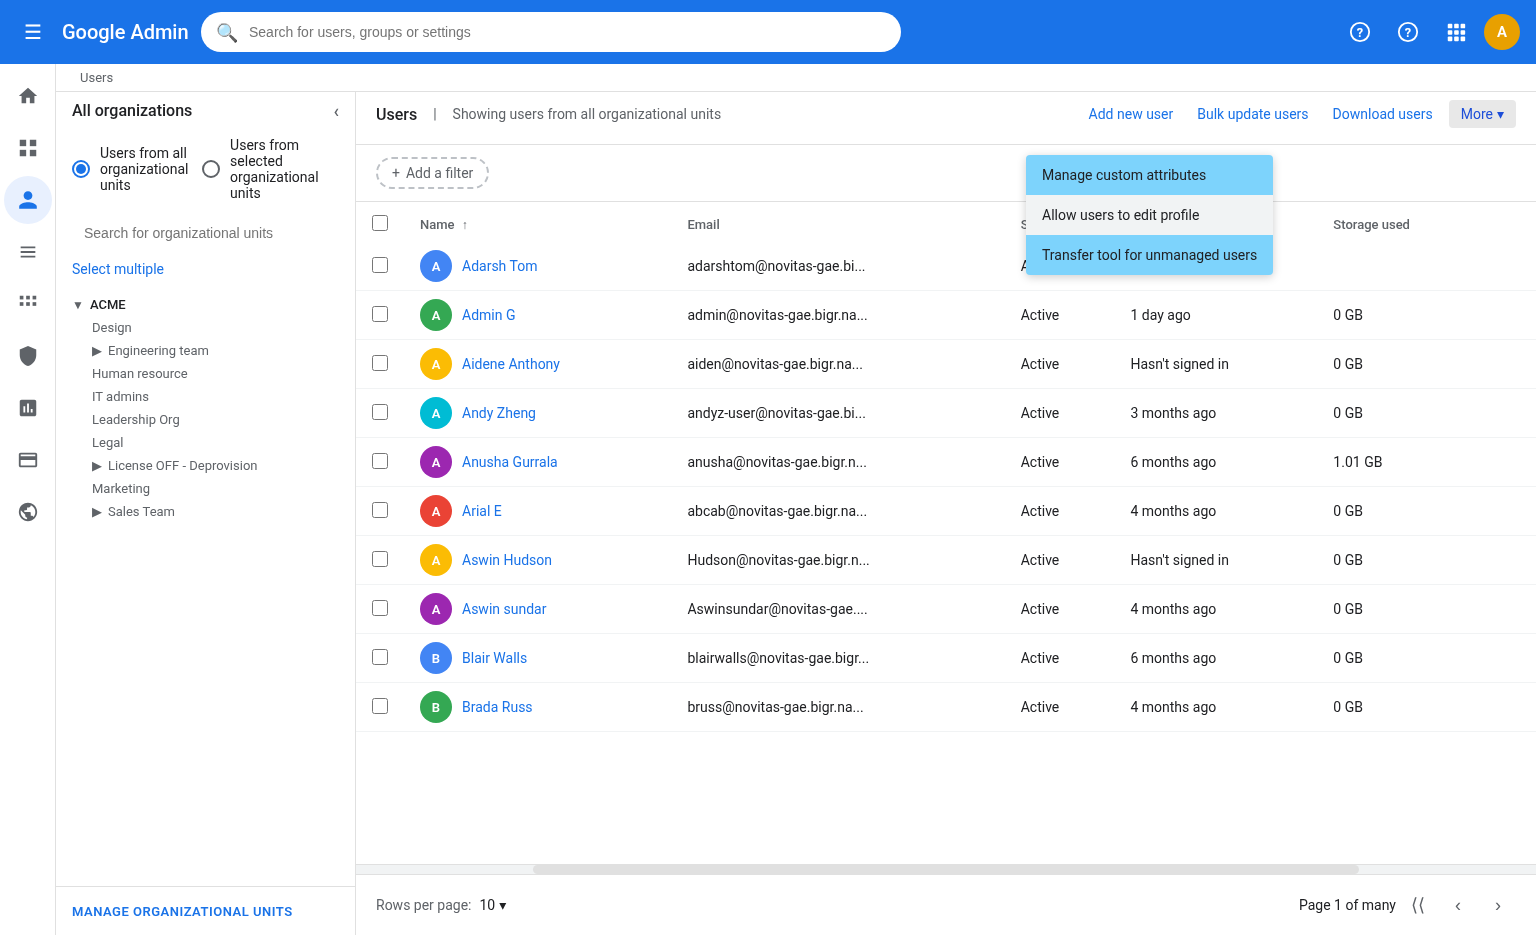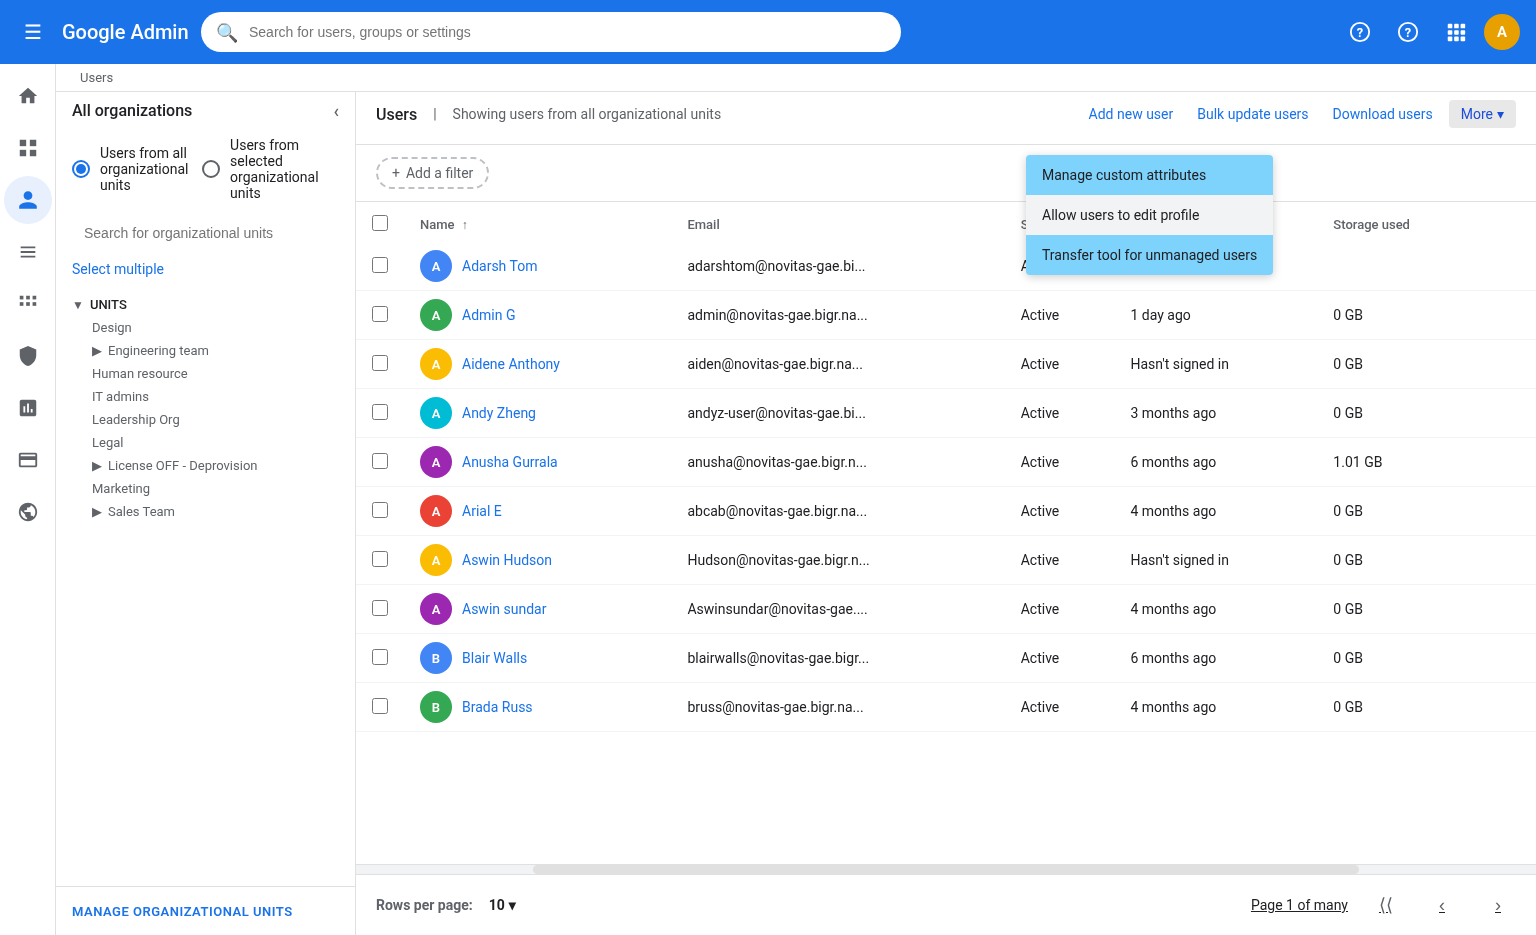--- a/index.html
+++ b/index.html
@@ -203,26 +203,26 @@
 
     
     .table-footer {
       display: flex;
       align-items: center;
       justify-content: space-between;
       padding: 12px 20px;
       border-top: 1px solid #e0e0e0;
       background: white;
     }
-    .rows-per-page { display: flex; align-items: center; gap: 8px; font-size: 14px; color: #5f6368; font-weight: bold; }
+    .rows-per-page { display: flex; align-items: center; font-size: 14px; color: #5f6368; }
     .rows-select {
       display: flex; align-items: center; gap: 4px; cursor: pointer;
       font-size: 14px; color: #202124; padding: 4px 8px;
     }
-    .pagination { display: flex; align-items: center; gap: 20px; font-size: 14px; color: #202124; text-decoration: underline; }
+    .pagination { display: flex; align-items: center; gap: 4px; font-size: 14px; color: #202124; }
     .page-nav-btn {
       width: 36px; height: 36px; border-radius: 50%; display: flex; align-items: center; justify-content: center;
       cursor: pointer; color: #5f6368; border: none; background: transparent; font-size: 18px;
     }
     .dropdown-menu {
       position: fixed;
       background: #7dd3fc;
       border-radius: 4px;
       box-shadow: 0 2px 10px rgba(0,0,0,0.2);
       z-index: 300;
@@ -383,21 +383,21 @@
         </label>
       </div>
 
       <input class="org-search" type="text" placeholder="Search for organizational units" style="">
 
       <div class="select-multiple">Select multiple</div>
 
       <div class="org-tree">
         <div class="org-section-header">
           <span class="caret">▼</span>
-          <span>UNITS</span>
+          <span>ACME</span>
         </div>
         <div class="org-item">Design</div>
         <div class="org-item-with-caret">
           <span>▶</span>
           <span>Engineering team</span>
         </div>
         <div class="org-item">Human resource</div>
         <div class="org-item">IT admins</div>
         <div class="org-item">Leadership Org</div>
         <div class="org-item">Legal</div>

